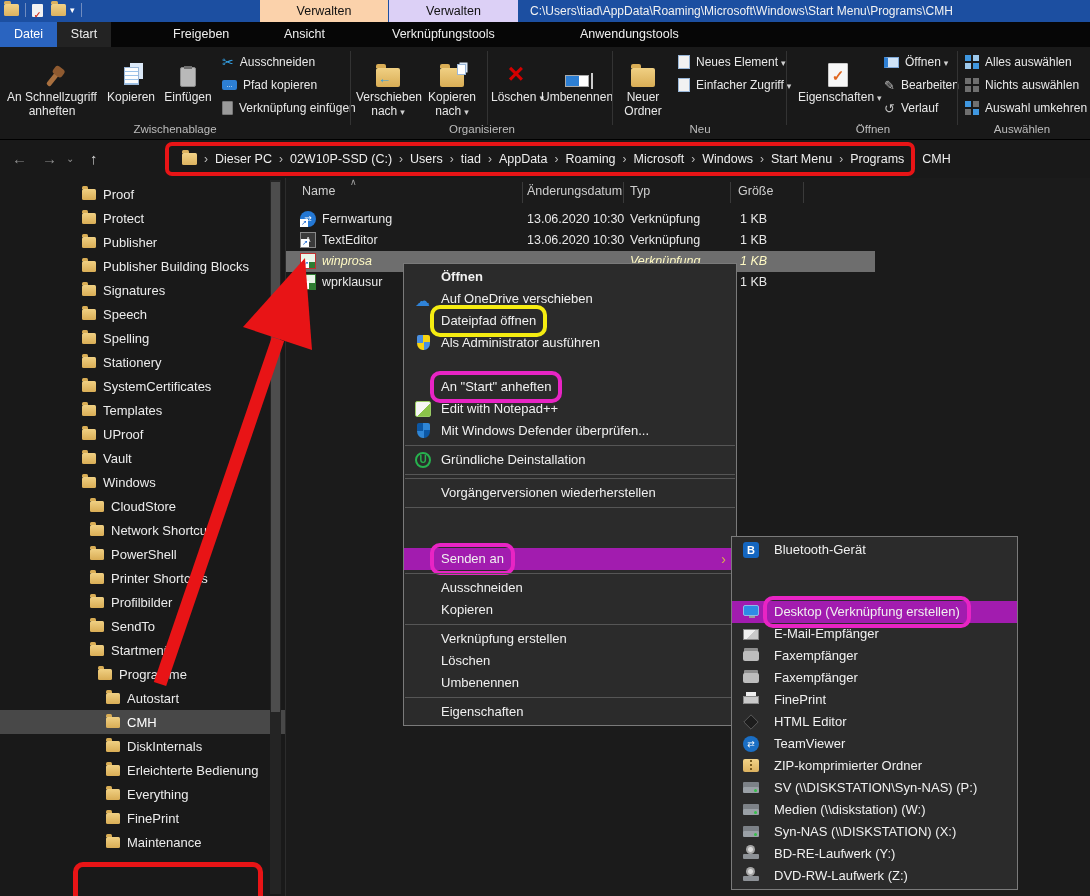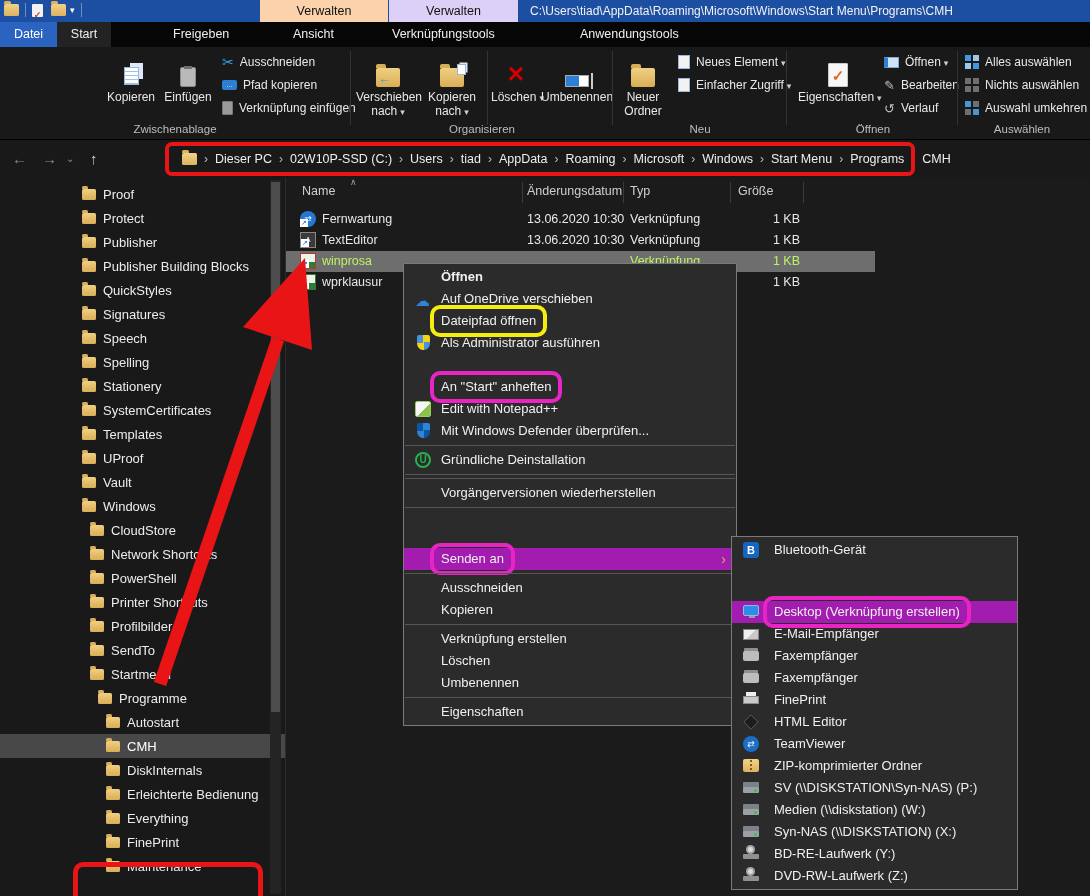--- a/index.html
+++ b/index.html
@@ -19,21 +19,21 @@
   #ctxtab1{left:260px;width:128px;background:var(--tab_peach);}
   #ctxtab2{left:389px;width:129px;background:var(--tab_lavender);}
   #tb-path{position:absolute;left:530px;top:0;height:22px;line-height:22px;font-size:12px;color:#f2f2f2;white-space:nowrap;}
 
   
   #menubar{position:absolute;left:0;top:22px;width:1090px;height:25px;background:#060606;font-size:12.5px;}
   .mb{position:absolute;top:0;height:25px;line-height:25px;color:#eee;}
   #mb-datei{left:0;width:57px;text-align:center;background:var(--datei);color:#fff;}
   #mb-start{left:57px;width:54px;text-align:center;background:#232323;}
   #mb-freigeben{left:173px;}
-  #mb-ansicht{left:293px;}
+  #mb-ansicht{left:284px;}
   #mb-vtools{left:392px;}
   #mb-atools{left:580px;}
 
   
   #ribbon{position:absolute;left:0;top:47px;width:1090px;height:93px;background:#191919;border-bottom:1px solid #000;}
   .rb-divider{position:absolute;top:4px;width:1px;height:74px;background:#333;}
   .rb-grouplabel{position:absolute;top:76px;height:14px;font-size:11.5px;color:#bdbdbd;text-align:center;}
   .rb-big{position:absolute;top:6px;text-align:center;font-size:12px;color:#e8e8e8;line-height:14px;}
   .rb-big .bicon{display:flex;justify-content:center;align-items:flex-end;height:34px;margin-bottom:3px;}
   .rb-small{position:absolute;height:20px;display:flex;align-items:center;gap:6px;font-size:12px;color:#e8e8e8;white-space:nowrap;}
@@ -86,26 +86,26 @@
   #pane-divider{position:absolute;left:285px;top:0;width:1px;height:718px;background:#2c2c2c;}
   #tree-box{position:absolute;left:73px;top:684px;width:190px;height:112px;border:5px solid var(--ann_red);border-radius:10px;z-index:40;pointer-events:none;}
 
   #filepane{position:absolute;left:286px;top:0;width:804px;height:718px;background:#1b1b1b;}
   #fl-header{position:absolute;left:0;top:2px;width:804px;height:25px;font-size:12.5px;color:#cfcfcf;}
   .colh{position:absolute;top:4px;}
   .coldiv{position:absolute;top:2px;width:1px;height:21px;background:#3a3a3a;}
   #sort-caret{position:absolute;left:64px;top:-3px;color:#9f9f9f;font-size:9px;}
   #fl-rows{position:absolute;left:0;top:31px;width:589px;}
   .file-row{position:relative;height:21px;font-size:12.5px;color:#e8e8e8;}
-  .file-row.selected{background:var(--sel_gray);color:#bef264;}
+  .file-row.selected{background:var(--sel_gray);color:#fef9c3;font-style:italic;}
   .file-row .cell{position:absolute;top:0;line-height:21px;white-space:nowrap;}
   .c-name{left:36px;}
   .c-date{left:241px;}
   .c-type{left:344px;}
-  .c-size{left:454px;width:60px;text-align:right;}
+  .c-size{left:454px;width:60px;}
   .fic{position:absolute;left:14px;top:2px;width:16px;height:16px;}
   .fic::after{content:"↗";position:absolute;left:0;bottom:0;width:8px;height:8px;background:#fff;color:#1464d2;font-size:7px;line-height:8px;text-align:center;}
   .ic-fernwartung .fic{background:#2478d4;border-radius:50%;color:#fff;font-size:9px;line-height:16px;text-align:center;}
   .ic-fernwartung .fic::before{content:"⇄";}
   .ic-texteditor .fic{background:#3a3a3a;border:1px solid #888;color:#fff;font-size:7px;line-height:14px;text-align:center;}
   .ic-texteditor .fic::before{content:"A";}
   .ic-winprosa .fic{background:linear-gradient(180deg,#e9f5e9 55%,#2e7d32 55%);border:1px solid #c03030;}
   .ic-wprklausur .fic{background:linear-gradient(180deg,#e9f5e9 55%,#2e7d32 55%);border:1px solid #2e7d32;}
 
   
@@ -174,20 +174,27 @@
   <div id="menubar">
     <span id="mb-datei" class="mb">Datei</span>
     <span id="mb-start" class="mb">Start</span>
     <span id="mb-freigeben" class="mb">Freigeben</span>
     <span id="mb-ansicht" class="mb">Ansicht</span>
     <span id="mb-vtools" class="mb">Verknüpfungstools</span>
     <span id="mb-atools" class="mb">Anwendungstools</span>
   </div>
 
   <div id="ribbon">
+    <div class="rb-big" style="left:4px;width:96px;">
+      <div class="bicon">
+          <span class="i-pin"></span>
+        </div>
+      <div>An Schnellzugriff</div>
+      <div>anheften</div>
+    </div>
     <div class="rb-big" style="left:102px;width:58px;">
       <div class="bicon">
           <span class="i-copy"></span>
         </div>
       <div>Kopieren</div>
     </div>
     <div class="rb-big" style="left:160px;width:56px;">
       <div class="bicon">
           <span class="i-clip"></span>
         </div>
@@ -363,24 +370,20 @@
             <span class="tree-folder"></span>
             <span class="lbl">Protect</span>
           </div>
           <div class="tree-row" style="--d: 0;">
             <span class="tree-folder"></span>
             <span class="lbl">Publisher</span>
           </div>
           <div class="tree-row" style="--d: 0;">
             <span class="tree-folder"></span>
             <span class="lbl">Publisher Building Blocks</span>
-          </div>
-          <div class="tree-row" style="--d: 0;">
-            <span class="tree-folder"></span>
-            <span class="lbl">QuickStyles</span>
           </div>
           <div class="tree-row" style="--d: 0;">
             <span class="tree-folder"></span>
             <span class="lbl">Signatures</span>
           </div>
           <div class="tree-row" style="--d: 0;">
             <span class="tree-folder"></span>
             <span class="lbl">Speech</span>
           </div>
           <div class="tree-row" style="--d: 0;">

